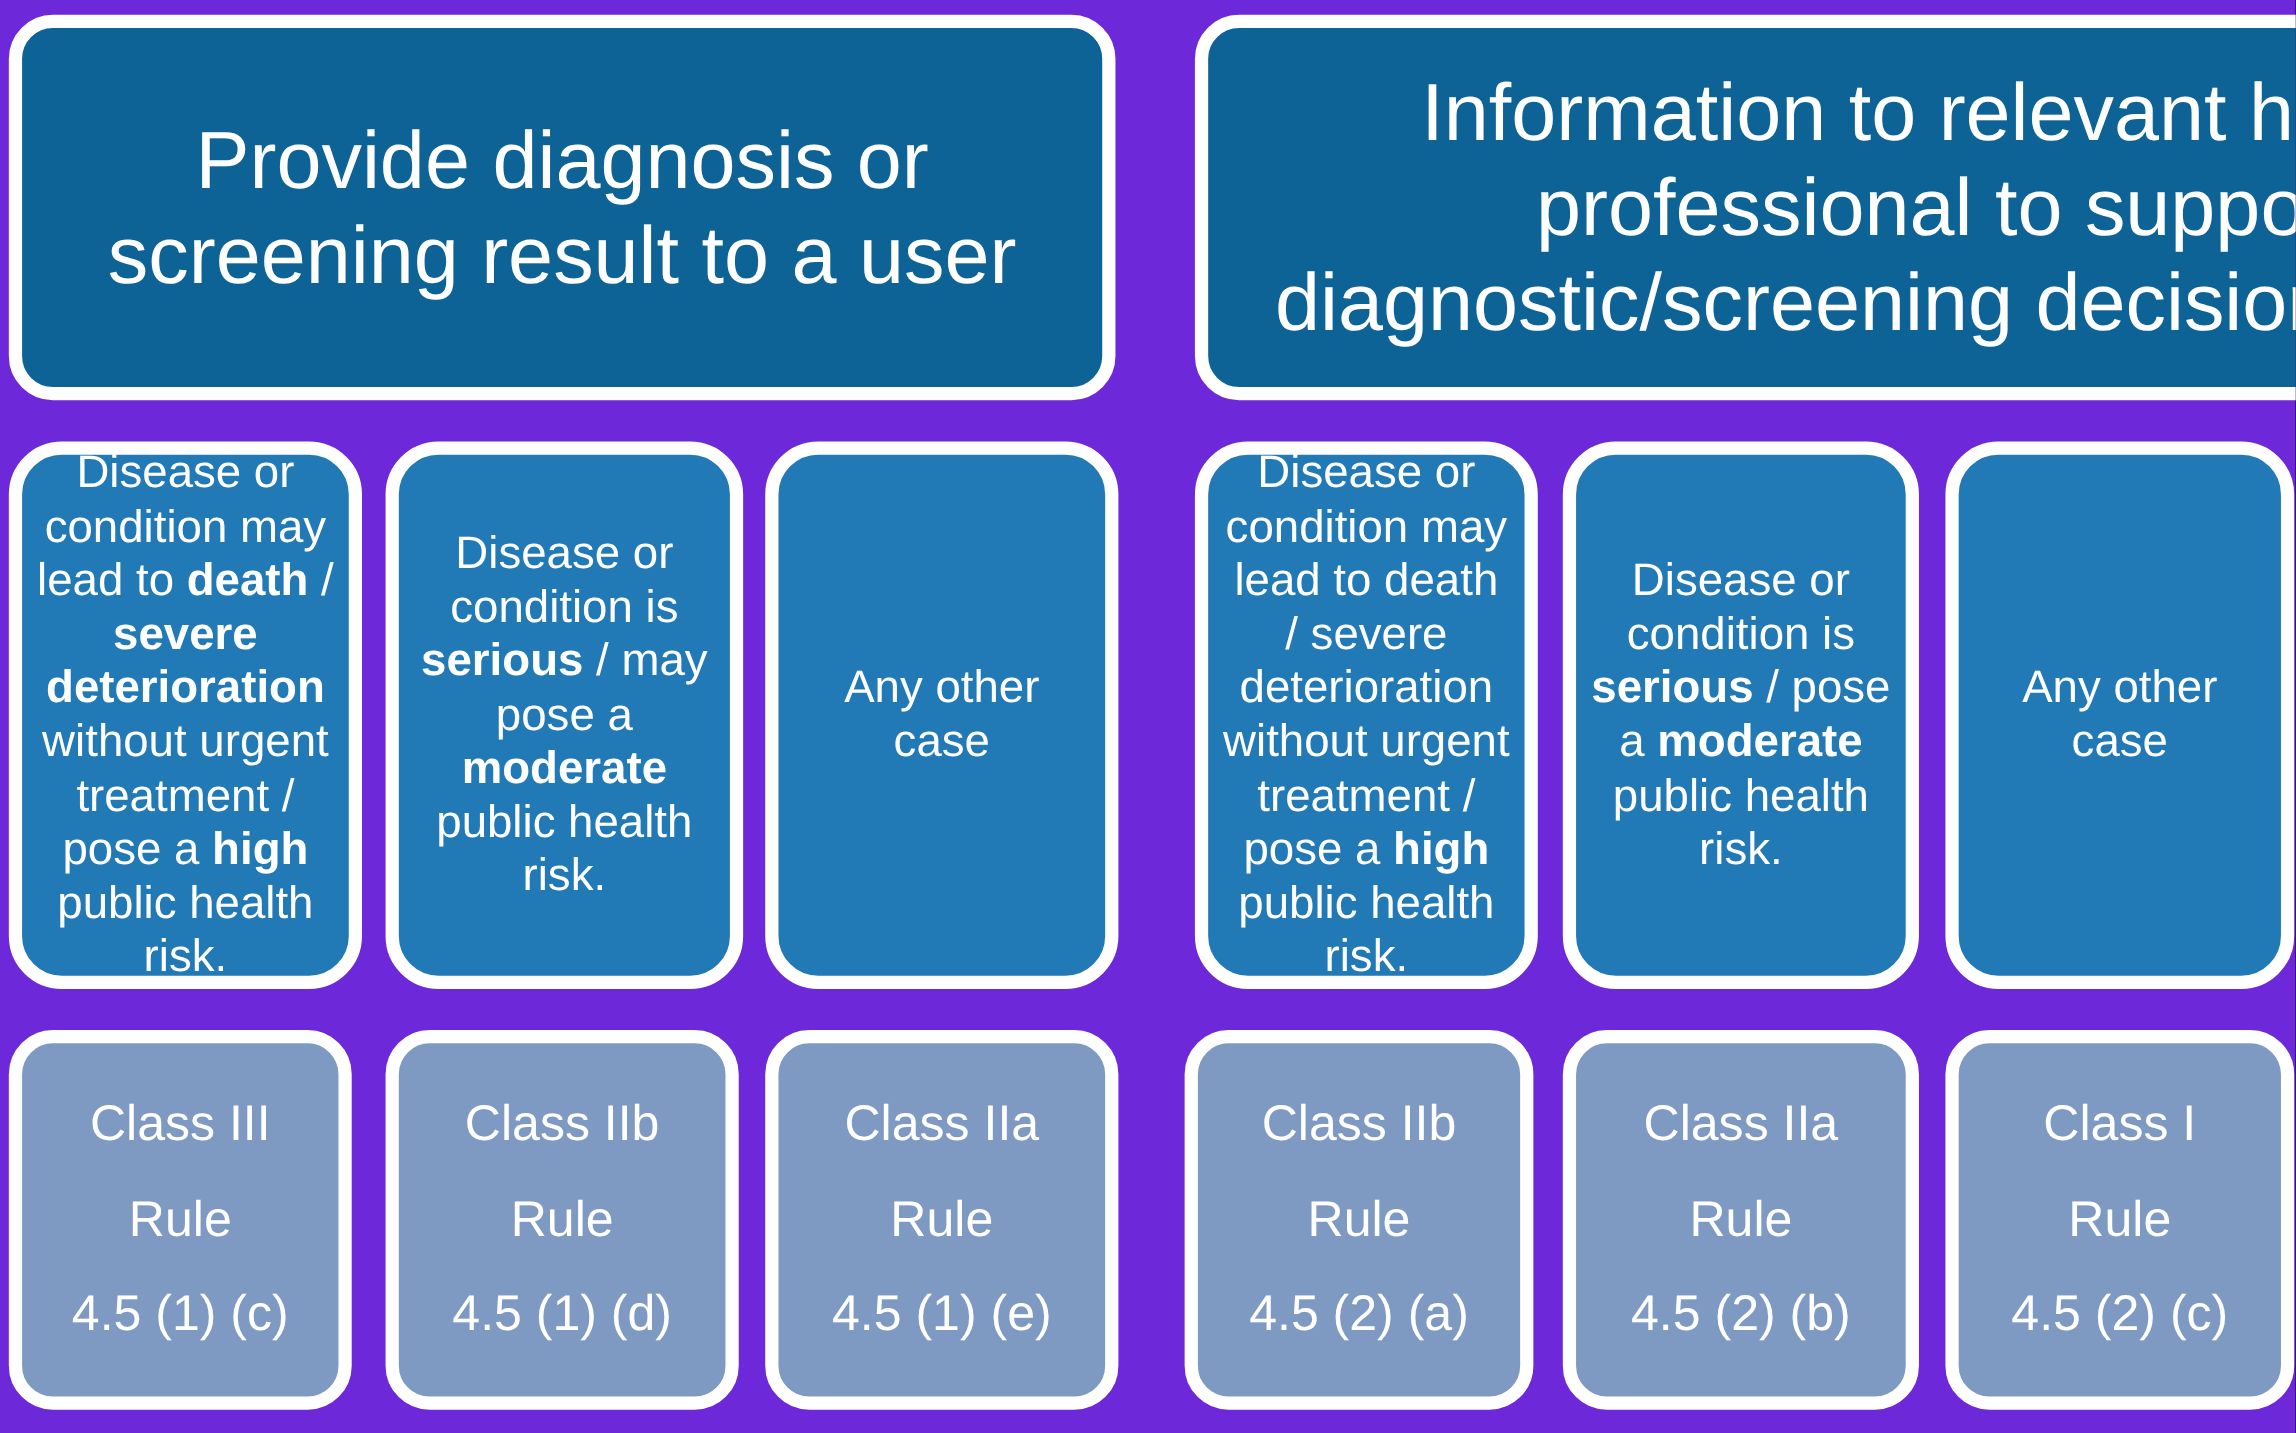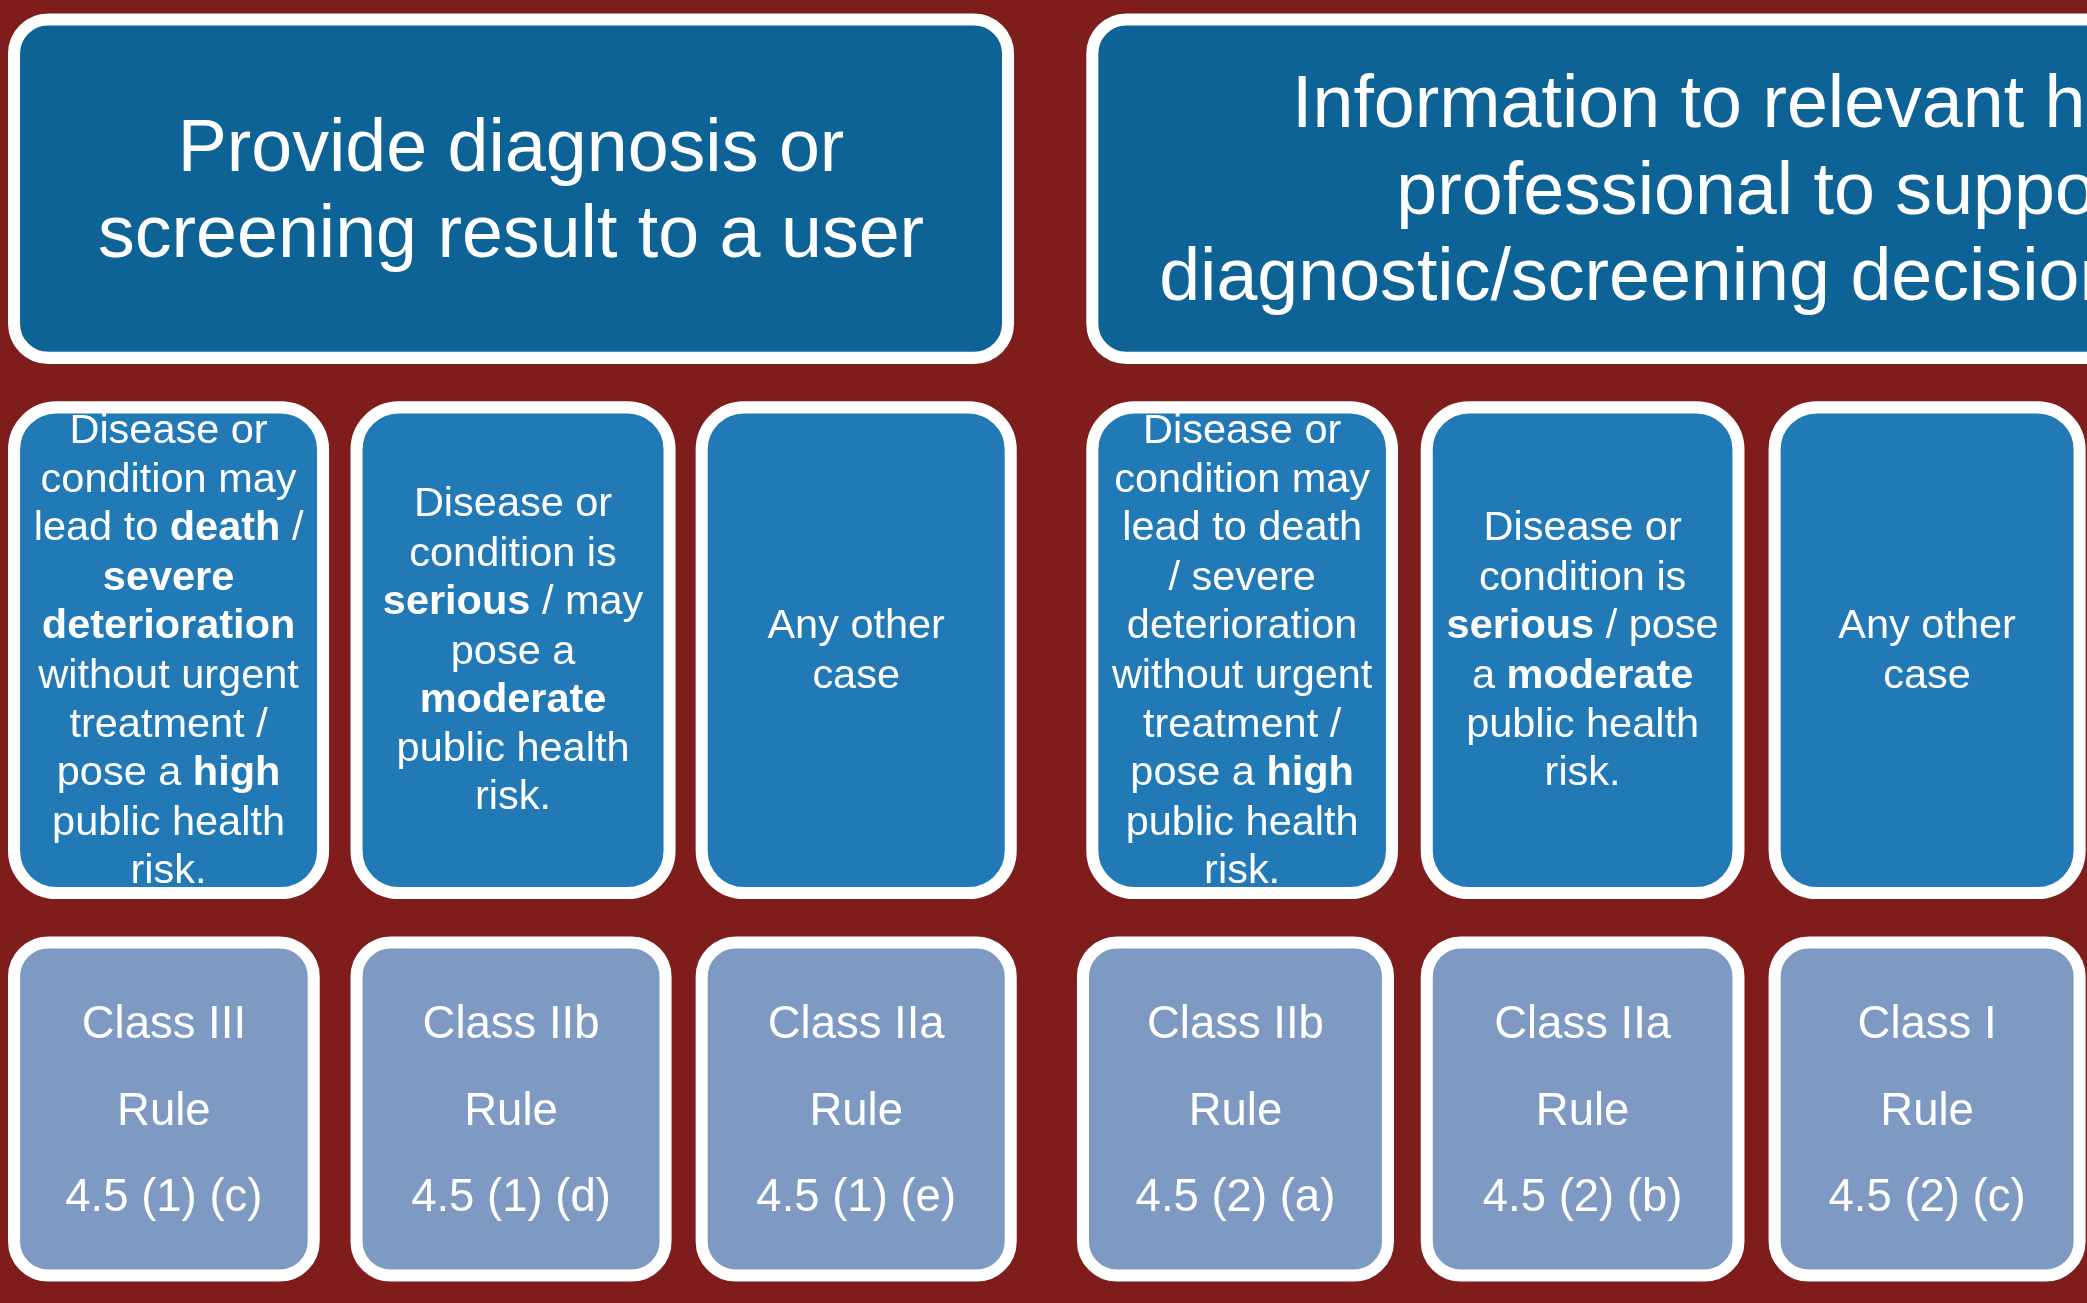--- a/index.html
+++ b/index.html
@@ -7,21 +7,21 @@
     width: 2087px;
     height: 1303px;
     background: #000000;
     font-family: "Liberation Sans", sans-serif;
     overflow: hidden;
   }
   #canvas {
     position: relative;
     width: 2087px;
     height: 1303px;
-    background: #7f1d1d;
+    background: #6d28d9;
     padding-left: 15px;
   }
 
   
   .card {
     position: absolute;
     border: 9px solid #FFFFFF;
     border-radius: 34px;
     display: flex;
     align-items: center;

